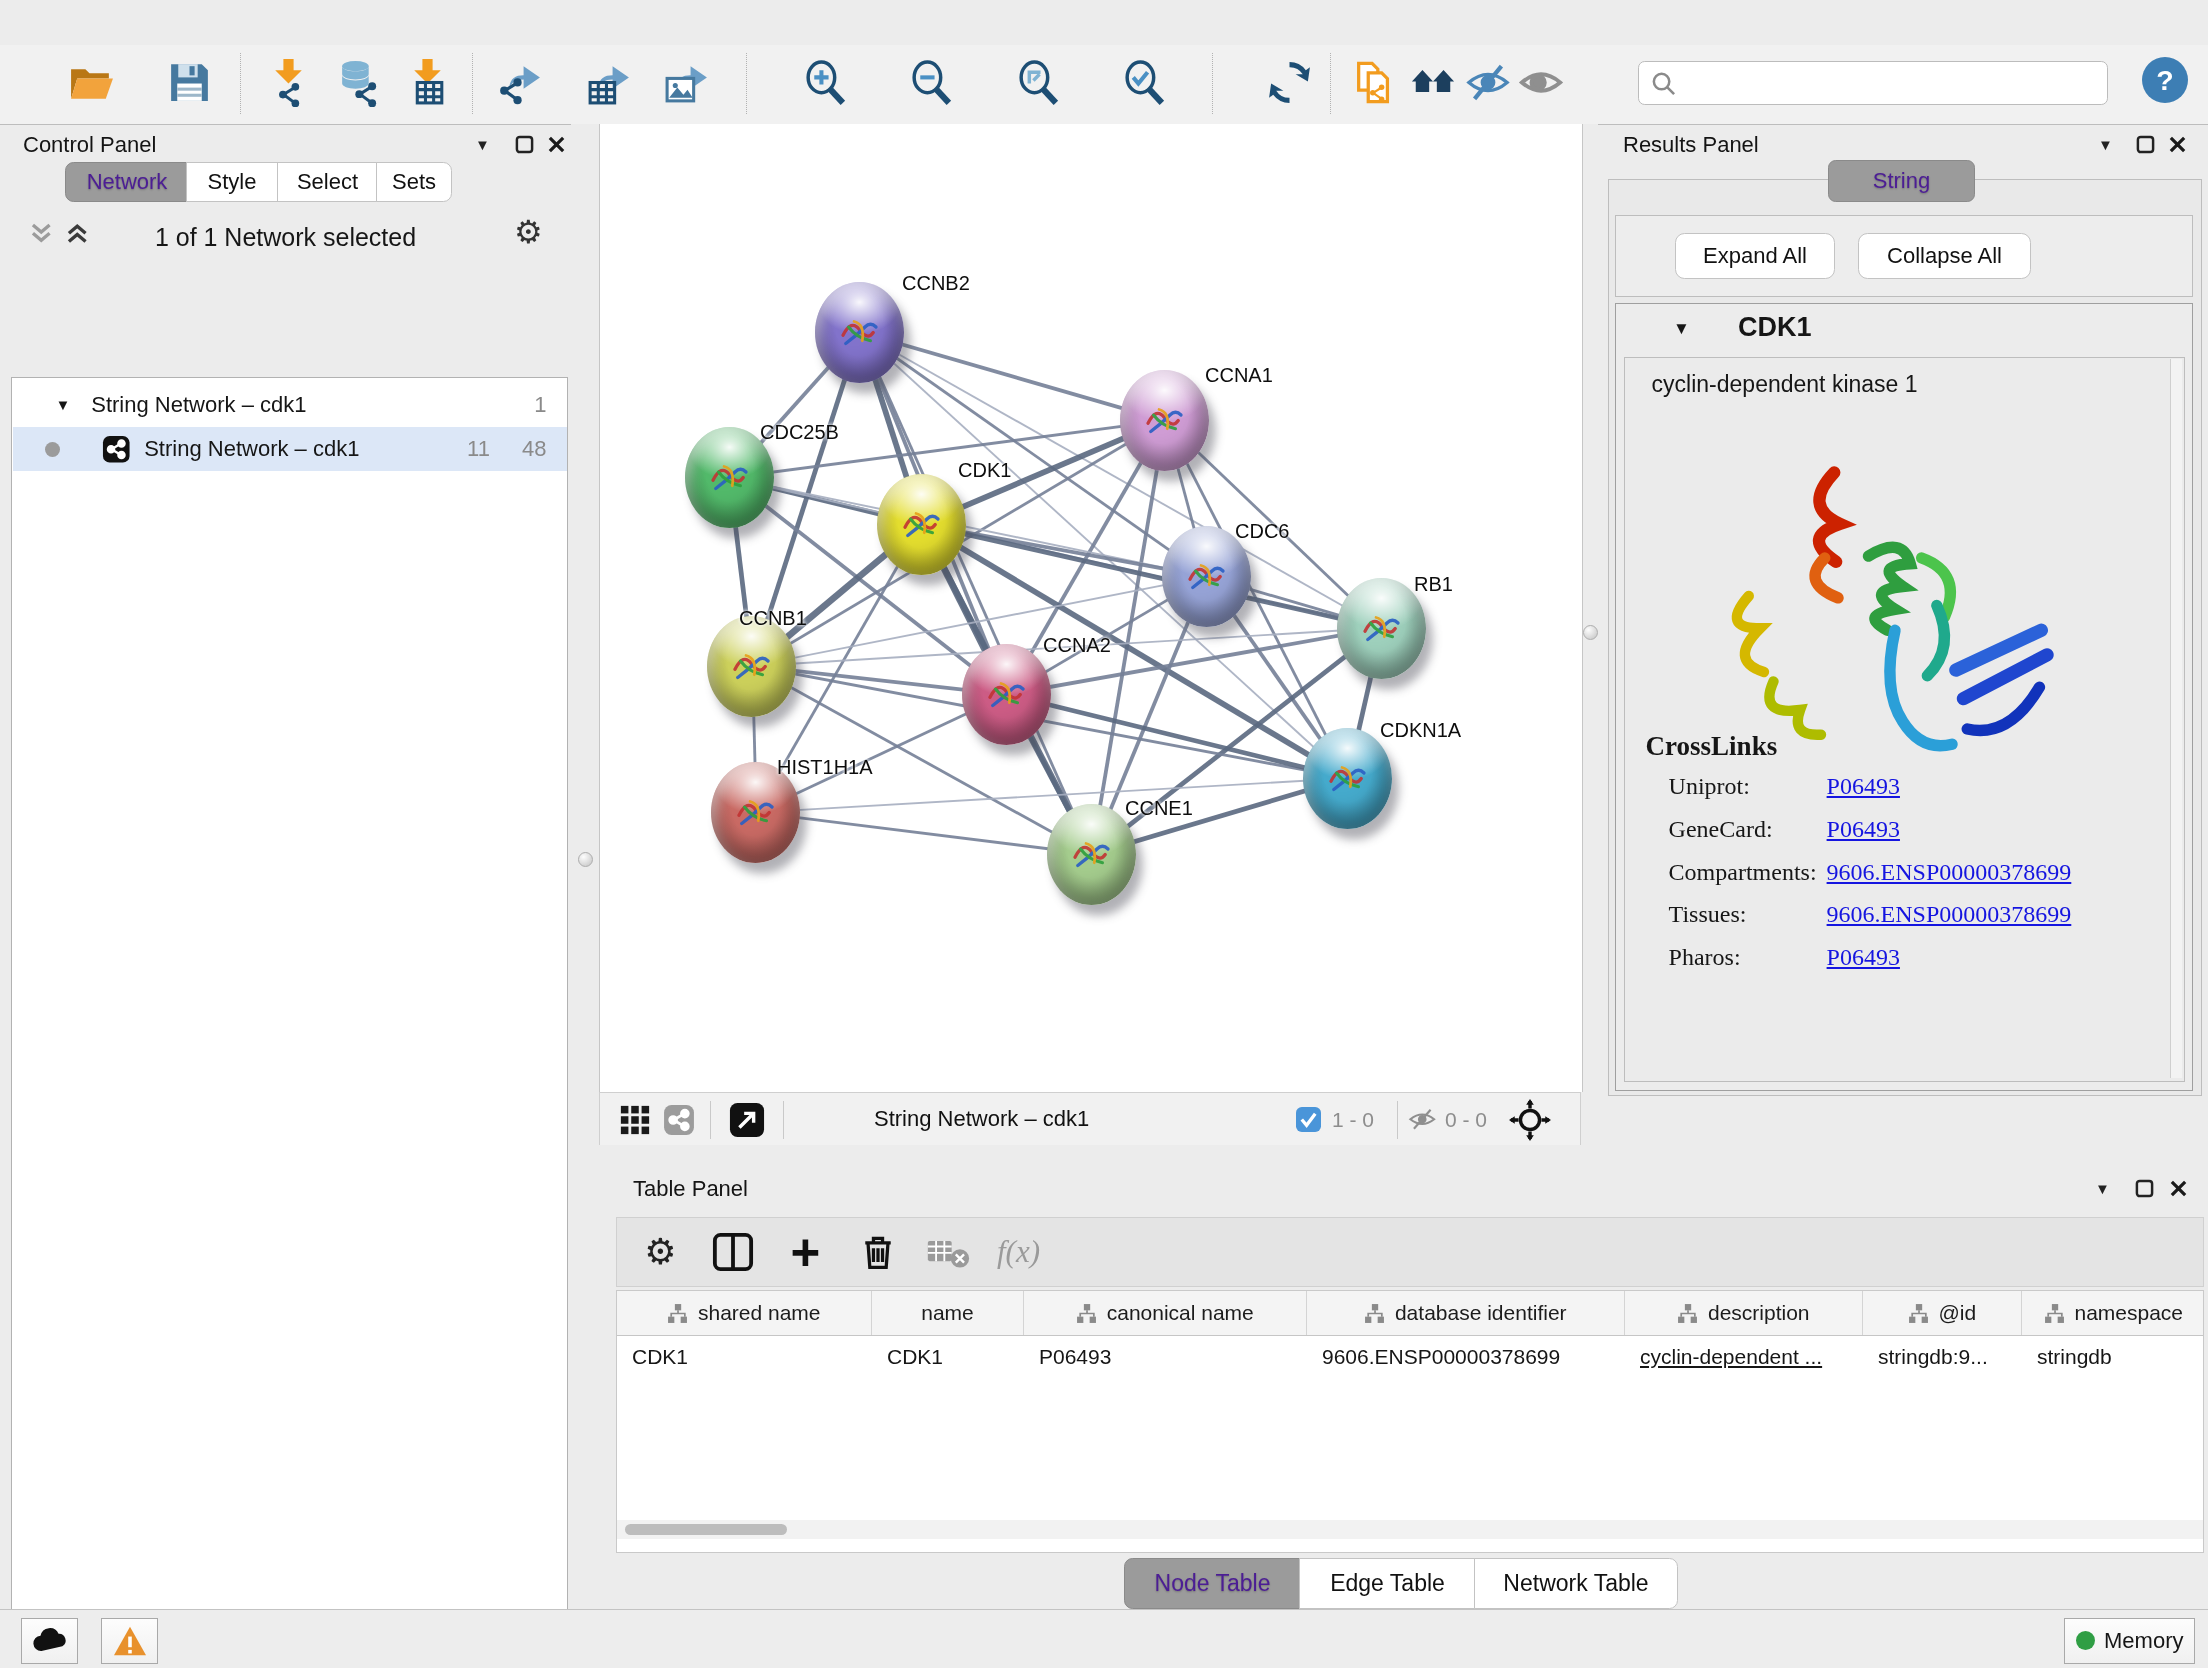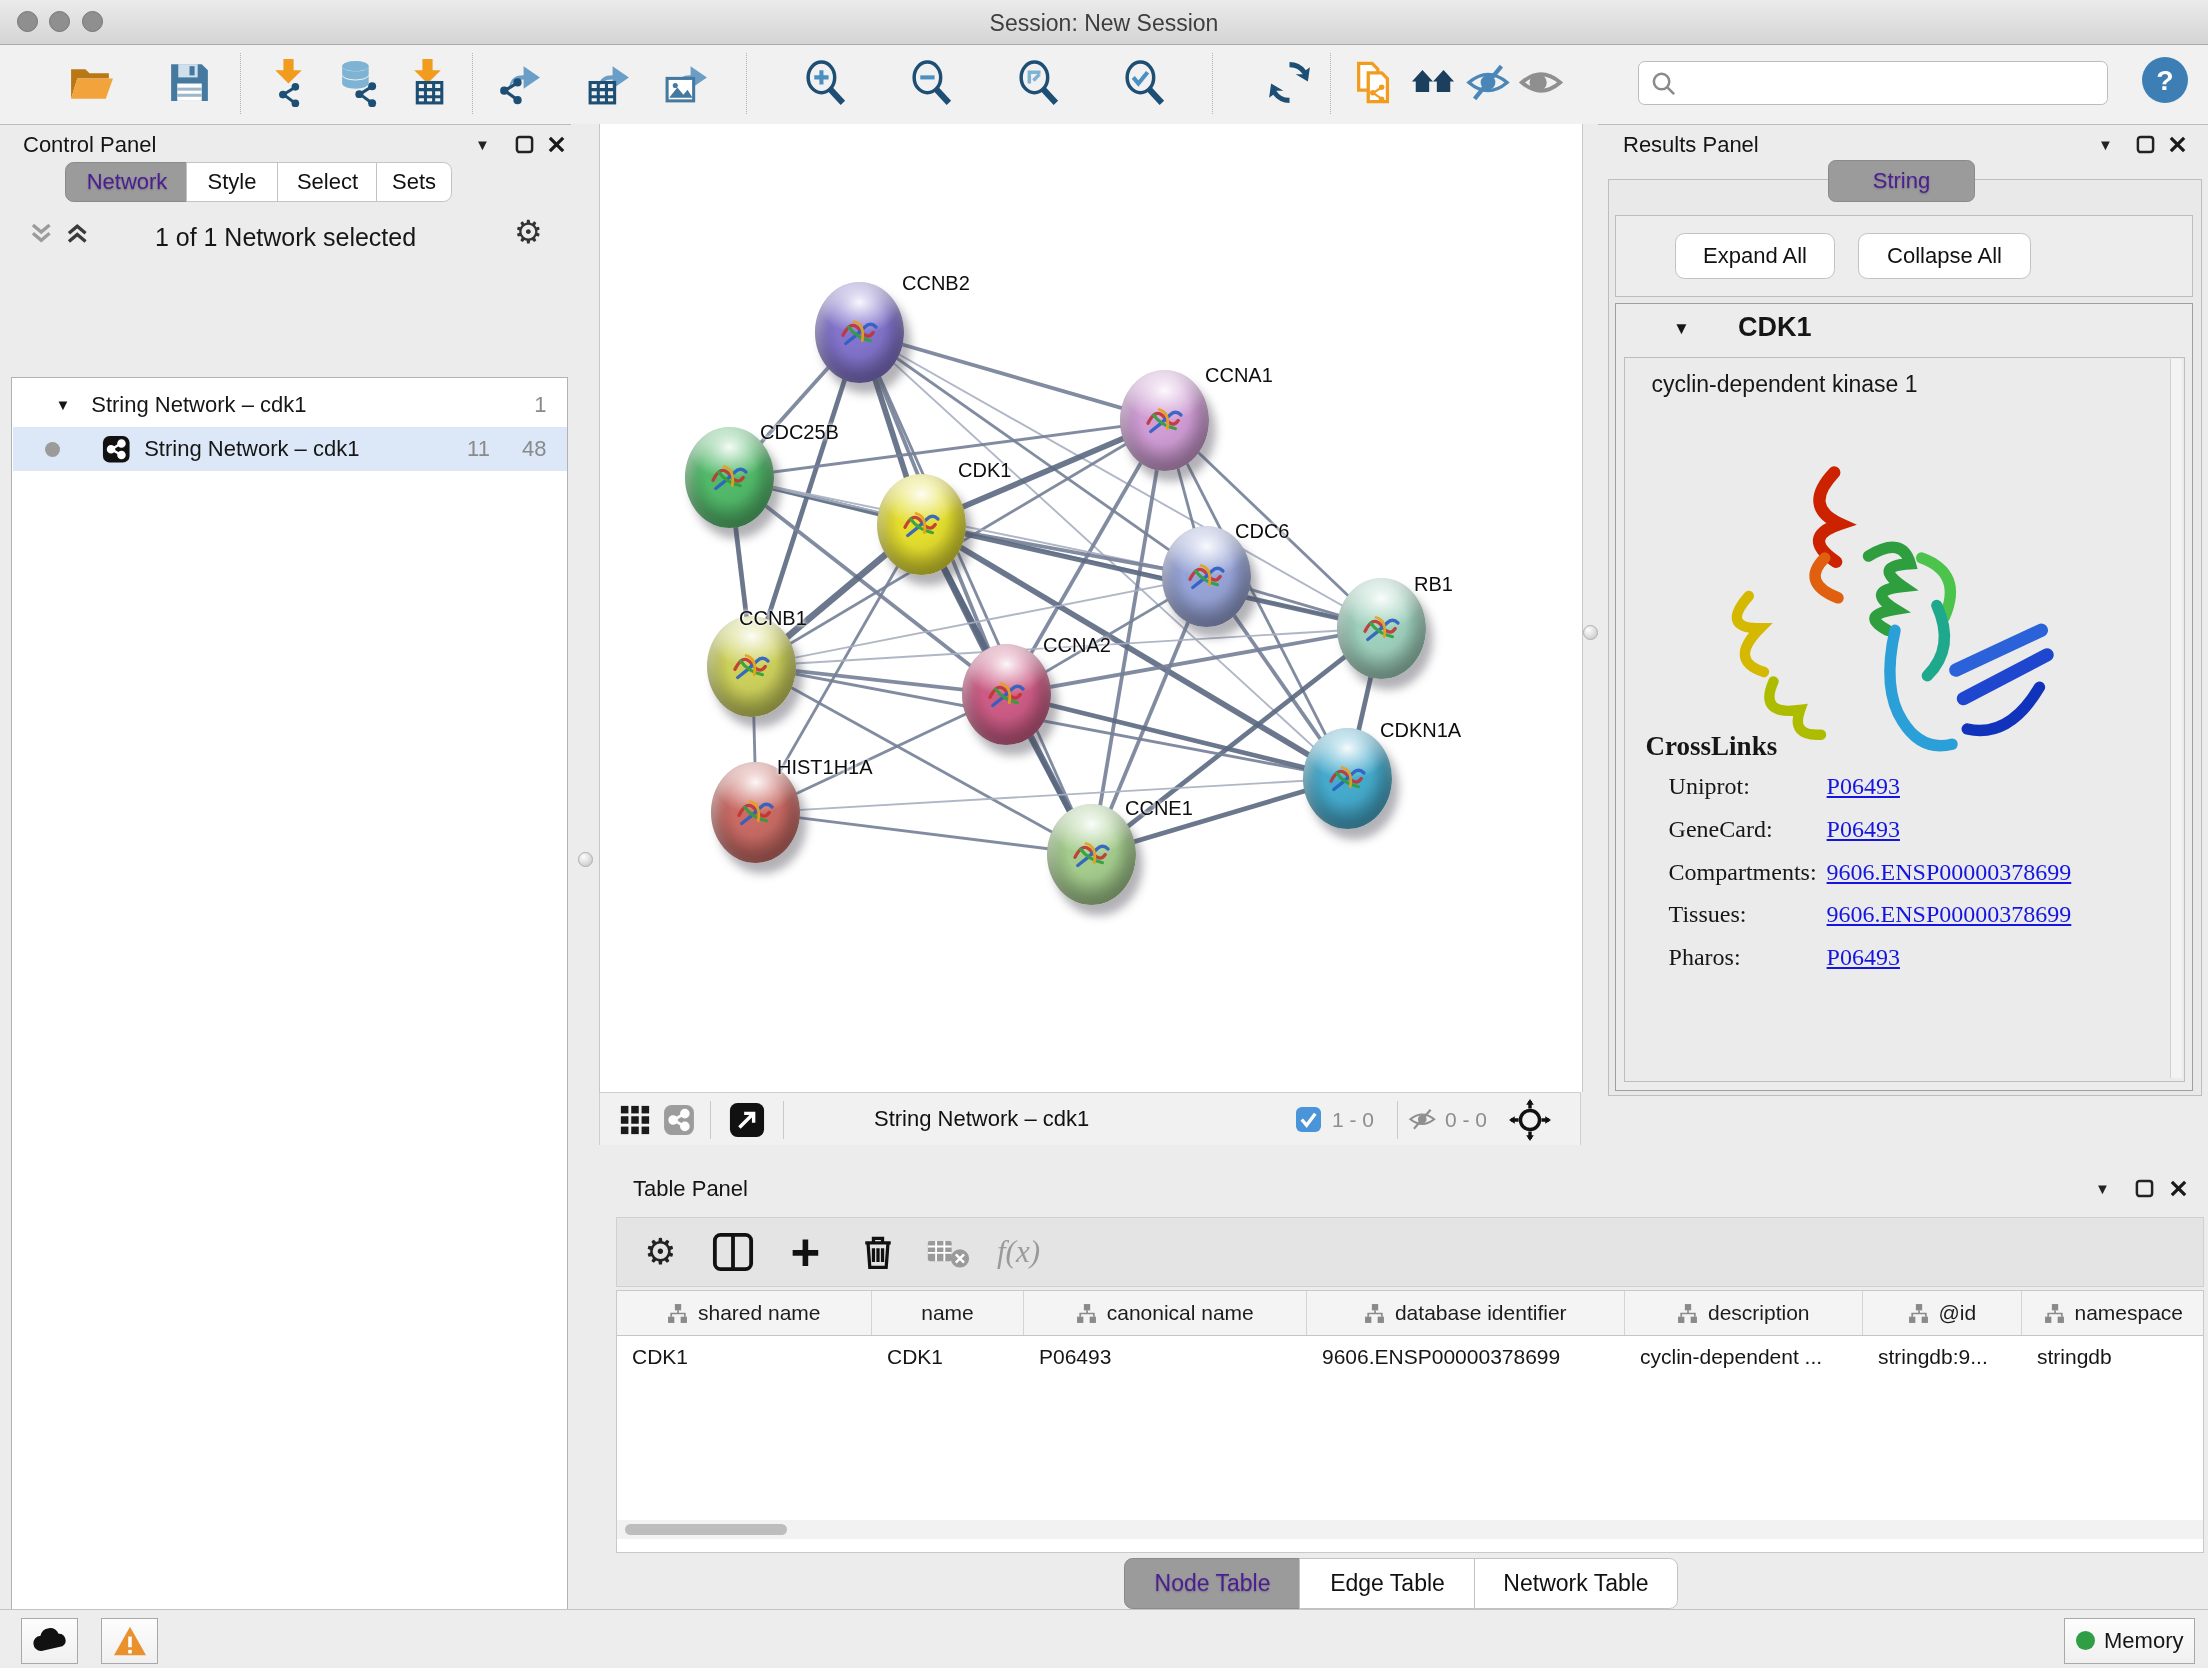--- a/index.html
+++ b/index.html
@@ -78,26 +78,20 @@
   .btab{position:absolute;top:1558px;height:49px;font-size:23px}
   .statusbar{left:0;top:1609px;width:2208px;height:59px;background:#ededed;border-top:1px solid #c3c3c3}
   .sbtn{position:absolute;top:7.6px;width:55px;height:44px;background:linear-gradient(#fdfdfd,#f0f0f0);
         border:1.9px solid #a9a9a9;display:flex;align-items:center;justify-content:center}
 </style>
 </head>
 <body>
 
 <div class="root">
 
-  <div class="abs titlebar">
-    <div class="light" style="left:17px"></div>
-    <div class="light" style="left:49px"></div>
-    <div class="light" style="left:82px"></div>
-    <div class="wtitle">Session: New Session</div>
-  </div>
 
   <div class="abs toolbar">
     <span class="tbi" style="left:67px"><svg viewBox="0 0 48 48">
           <path fill="#b97715" d="M4 40V11h14l4 4h19v5H10z"></path>
           <path fill="#f2a33c" d="M10 20h35l-7 20H4z"></path>
         </svg></span>
     <span class="tbi" style="left:165px"><svg viewBox="0 0 48 48">
           <path fill="#46799f" d="M6 6h30l6 6v30H6z"></path>
           <rect x="13" y="6" width="19" height="13" fill="#cfe0ec"></rect>
           <rect x="24" y="8" width="5" height="9" fill="#46799f"></rect>
@@ -750,21 +744,21 @@
             </svg>
           </span>
           <span>namespace</span>
         </div>
       </div>
     <div class="trowdata">
         <div class="td" style="width: 255px;">CDK1</div>
         <div class="td" style="width: 152px;">CDK1</div>
         <div class="td" style="width: 283px;">P06493</div>
         <div class="td" style="width: 318px;">9606.ENSP00000378699</div>
-        <div class="td" style="width: 238px;">cyclin-dependent ...</div>
+        <div class="td" style="width: 238px; text-decoration: underline;">cyclin-dependent ...</div>
         <div class="td" style="width: 159px;">stringdb:9...</div>
         <div class="td" style="width: 184px;">stringdb</div>
       </div>
   </div>
   <div class="hscroll">
     <div class="hthumb"></div>
   </div>
 
   <div class="btab tabbtn sel" style="left:1124px;width:175px;border-radius:8.6px 0 0 8.6px">Node Table</div>
   <div class="btab tabbtn" style="left:1299px;width:175px">Edge Table</div>

